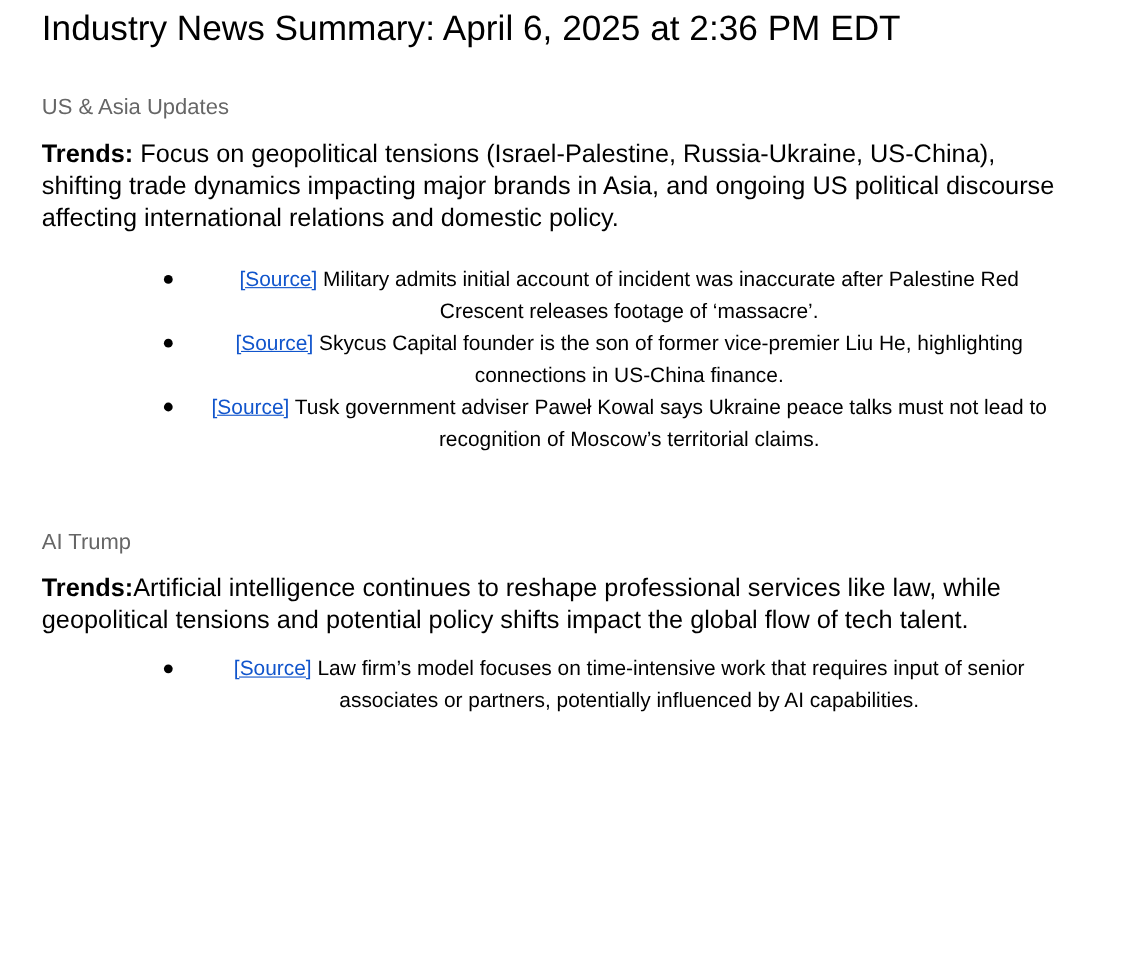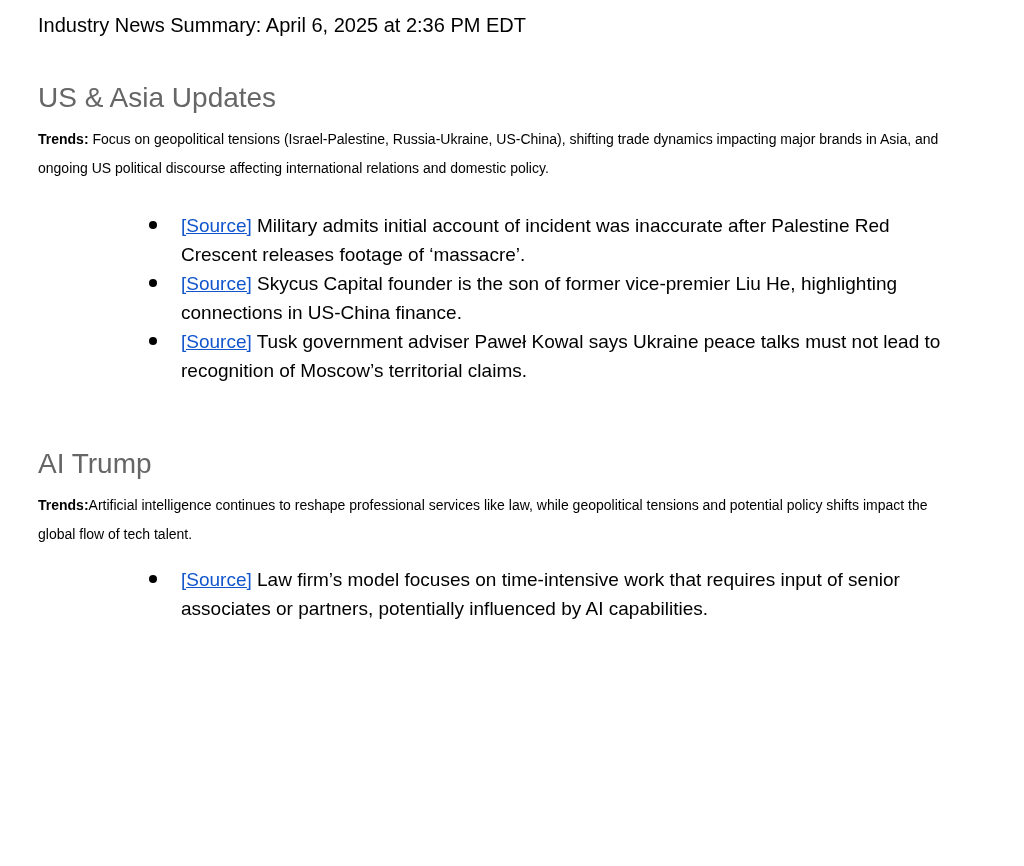--- a/index.html
+++ b/index.html
@@ -10,51 +10,52 @@
     font-family: "Liberation Sans", sans-serif;
     color: #000000;
     overflow: hidden;
   }
   .doc {
     width: 925px;
     margin-left: 38px;
     padding-top: 8px;
   }
   h1.doc-title {
-    font-size: 20px;
+    font-size: 32px;
     line-height: 35px;
     font-weight: 400;
     color: #000000;
     letter-spacing: 0;
   }
   h2.section-heading {
-    font-size: 28px;
+    font-size: 20px;
     line-height: 30px;
     font-weight: 400;
     color: #666666;
   }
   h2.us { margin-top: 40px; }
   h2.ai { margin-top: 64px; }
   p.trends {
-    font-size: 14px;
+    font-size: 23px;
     line-height: 29px;
     margin-top: 12px;
     color: #000000;
   }
   p.trends .trends-label { font-weight: 700; }
   ul.bullet-list {
     list-style: none;
     margin-top: 28px;
   }
   ul.second { margin-top: 16px; }
   li.bullet-item {
     position: relative;
     padding-left: 143px;
     font-size: 19px;
     line-height: 29px;
+    text-align: center;
   }
   li.bullet-item .bullet-dot {
     position: absolute;
     left: 111px;
     top: 10px;
     width: 8px;
     height: 8px;
     border-radius: 50%;
     background: #000000;
   }

